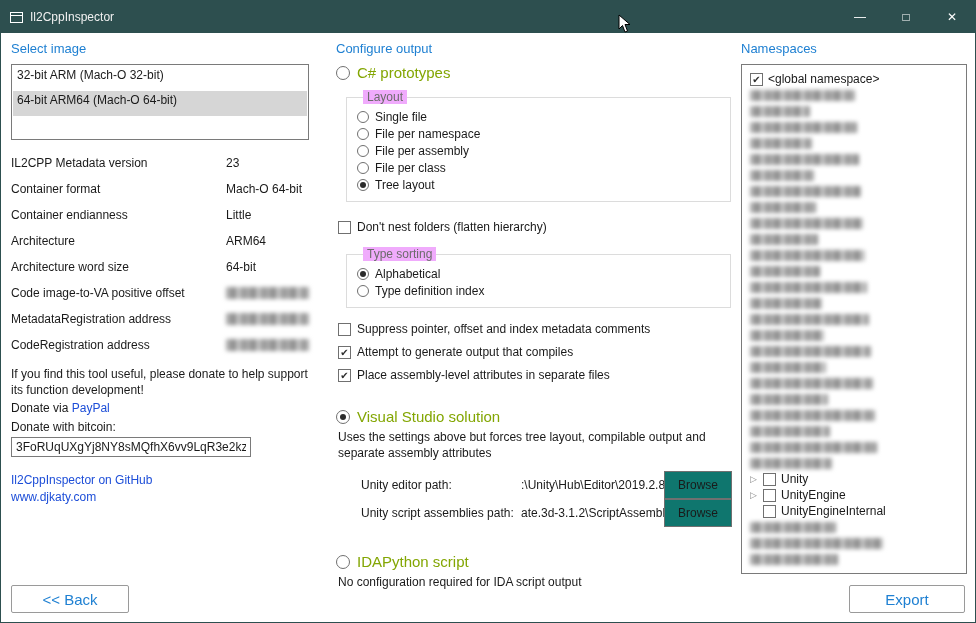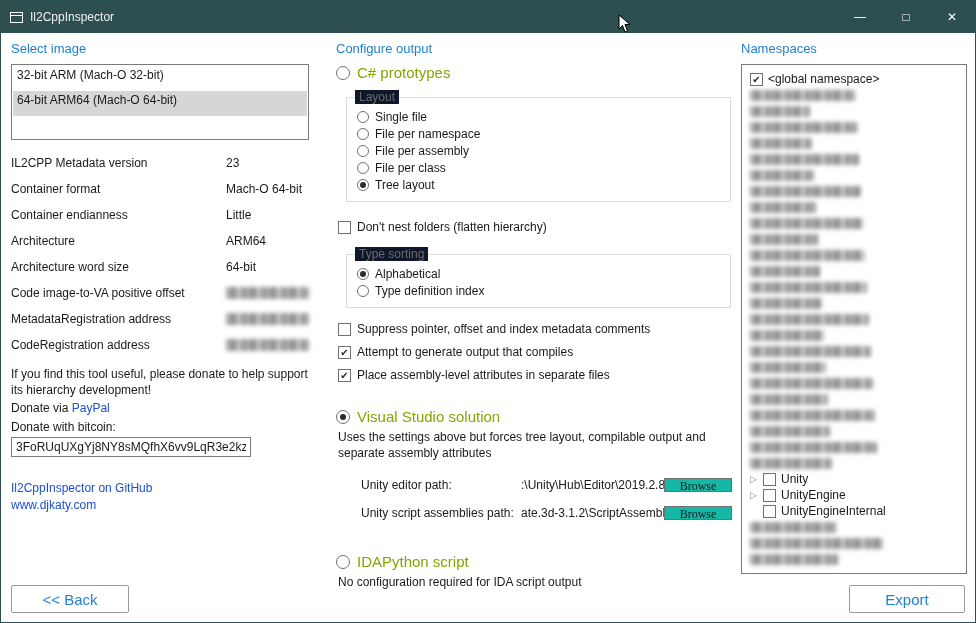--- a/index.html
+++ b/index.html
@@ -39,53 +39,53 @@
   .info-value { }
   .redact {
     display:inline-block; height:12px; border-radius:1px;
     background:repeating-linear-gradient(90deg,#a9a9a9 0 5px,#8d8d8d 5px 10px,#c2c2c2 10px 15px,#9b9b9b 15px 20px);
     filter: blur(2px);
   }
   .donate { margin-top:8px; line-height:1.35; }
   .donate-line { margin-top:2px; line-height:1.35; }
   .link { color:#1d4ed8; cursor:pointer; }
   .bitcoin { display:block; width:240px; margin-top:2px; border:1px solid #7a7a7a; padding:2px 4px; font-family:"Liberation Sans",sans-serif; font-size:12px; color:#1a1a1a; }
-  .stack-link { margin-top:24px; }
+  .stack-link { margin-top:16px; }
   .copyright { margin-top:4px; }
 
   .big-btn { position:absolute; bottom:9px; height:28px; background:#fff; border:1px solid #9a9a9a; border-radius:2px; color:#1f80d2; font-size:15px; font-family:"Liberation Sans",sans-serif; cursor:pointer; }
   .big-btn.back { left:10px; width:118px; }
   .big-btn.export { right:10px; width:116px; }
 
   
   .sect-row { display:flex; align-items:center; margin-top:8px; cursor:default; }
   .sect-label { color:#83a603; font-size:15px; margin-left:7px; }
   .radio { width:12px; height:12px; flex:none; border:1px solid #707070; border-radius:50%; background:#fff; display:inline-block; position:relative; }
   .radio.sel::after { content:""; position:absolute; inset:2px; border-radius:50%; background:#2b2b2b; }
   .radio.big { width:14px; height:14px; }
   .radio.big.sel::after { inset:3px; }
 
   .groupbox { position:relative; border:1px solid #dcdcdc; width:385px; margin:16px 0 0 10px; padding:10px 10px 8px 10px; }
-  .group-label { position:absolute; top:-8px; left:8px; background:#0f172a; padding:0 4px; color:#6b6b6b; }
+  .group-label { position:absolute; top:-8px; left:16px; background:#f0abfc; padding:0 4px; color:#6b6b6b; }
   .opt-row { display:flex; align-items:center; height:17px; cursor:default; }
   .opt-label { margin-left:6px;text-align:center; }
 
   .cb { width:13px; height:13px; flex:none; border:1px solid #707070; background:#fff; display:inline-block; font-size:10px; line-height:11px; text-align:center; color:#2f2f2f; }
   .chk-row { display:flex; align-items:center; margin:5px 0 0 2px; height:18px; cursor:default; }
   .chk-label { margin-left:6px; }
   .flatten { margin-top:16px; }
   .ts-group { margin-top:18px; }
   .check-list { margin-top:12px; }
   .vs-sect { margin-top:24px; }
   .sect-desc { margin:4px 0 0 2px; width:398px; line-height:1.35; }
   .vs-fields { margin-top:10px; }
   .vs-field { display:flex; align-items:center; height:28px; margin-left:25px; width:371px; }
   .vs-field-label { width:160px; flex:none; }
   .vs-field-value { flex:1; text-align:right; white-space:nowrap; overflow:hidden; padding-right:8px; }
-  .browse-btn { width:68px; height:14px; flex:none; background:#14b8a6; border:1px solid #707070; font-family:Liberation Serif, serif; font-size:12px; color:#1a1a1a; cursor:pointer; }
+  .browse-btn { width:68px; height:28px; flex:none; background:#0f766e; border:1px solid #707070; font-family:Liberation Sans, sans-serif; font-size:12px; color:#1a1a1a; cursor:pointer; }
   .ida-sect { margin-top:26px; }
 
   
   .ns-panel { border:1px solid #7a7a7a; margin-top:8px; height:510px; padding:6px 4px 4px 8px; overflow:hidden; }
   .ns-row { display:flex; align-items:center; height:16px; cursor:default; }
   .expander { width:13px; flex:none; font-size:9px; color:#8a8a8a; line-height:16px; }
   .expander.spacer { color:transparent; }
   .ns-label { margin-left:5px; white-space:nowrap; }
   .ns-blur { height:11px; }
 
@@ -147,21 +147,21 @@
           <div class="info-row">
             <span class="info-label">MetadataRegistration address</span>
             <span class="redact" style="width: 96px;"></span>
           </div>
           <div class="info-row">
             <span class="info-label">CodeRegistration address</span>
             <span class="redact" style="width: 94px;"></span>
           </div>
         </div>
 
-      <p class="donate">If you find this tool useful, please donate to help support its hierarchy development!</p>
+      <p class="donate">If you find this tool useful, please donate to help support its function development!</p>
       <p class="donate-line"><span>Donate via </span><a class="link">PayPal</a></p>
       <p class="donate-line">Donate with bitcoin:</p>
       <input class="bitcoin" value="3FoRUqUXgYj8NY8sMQfhX6vv9LqR3e2kzz" style="">
       <p class="stack-link"><a class="link">Il2CppInspector on GitHub</a></p>
       <p class="donate-line"><a class="link">www.djkaty.com</a></p>
     </div>
 
     <div class="col-mid">
       <h2 class="sec">Configure output</h2>
 

